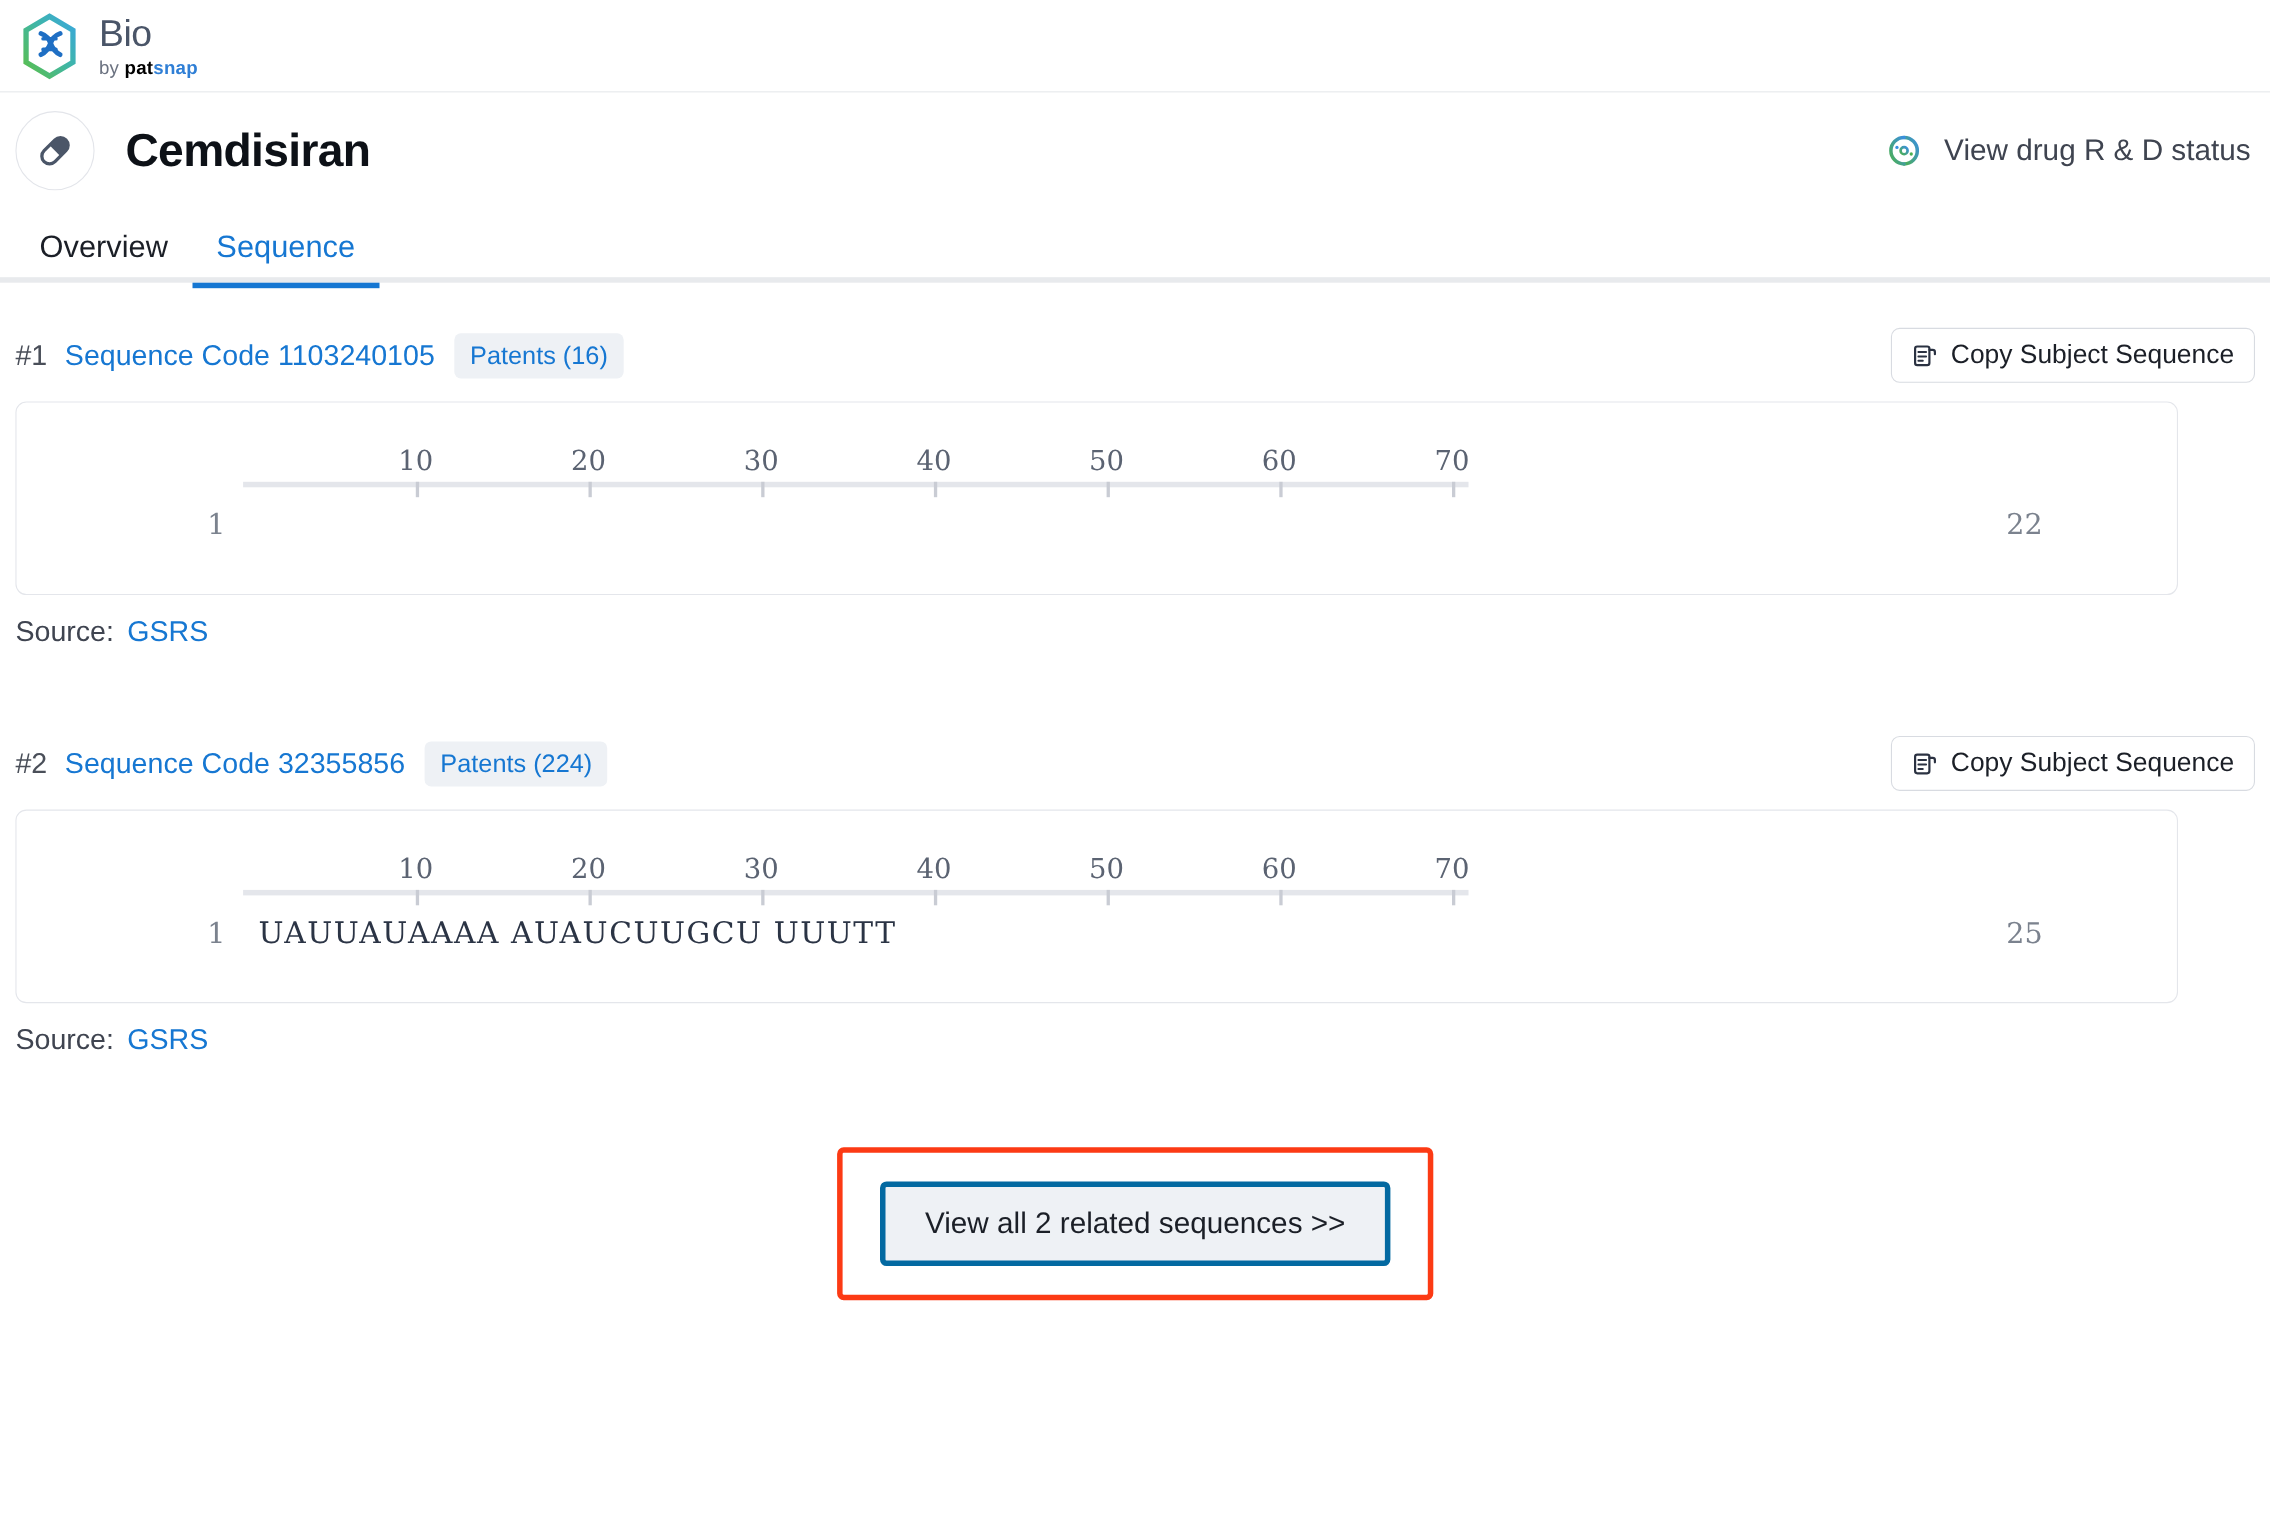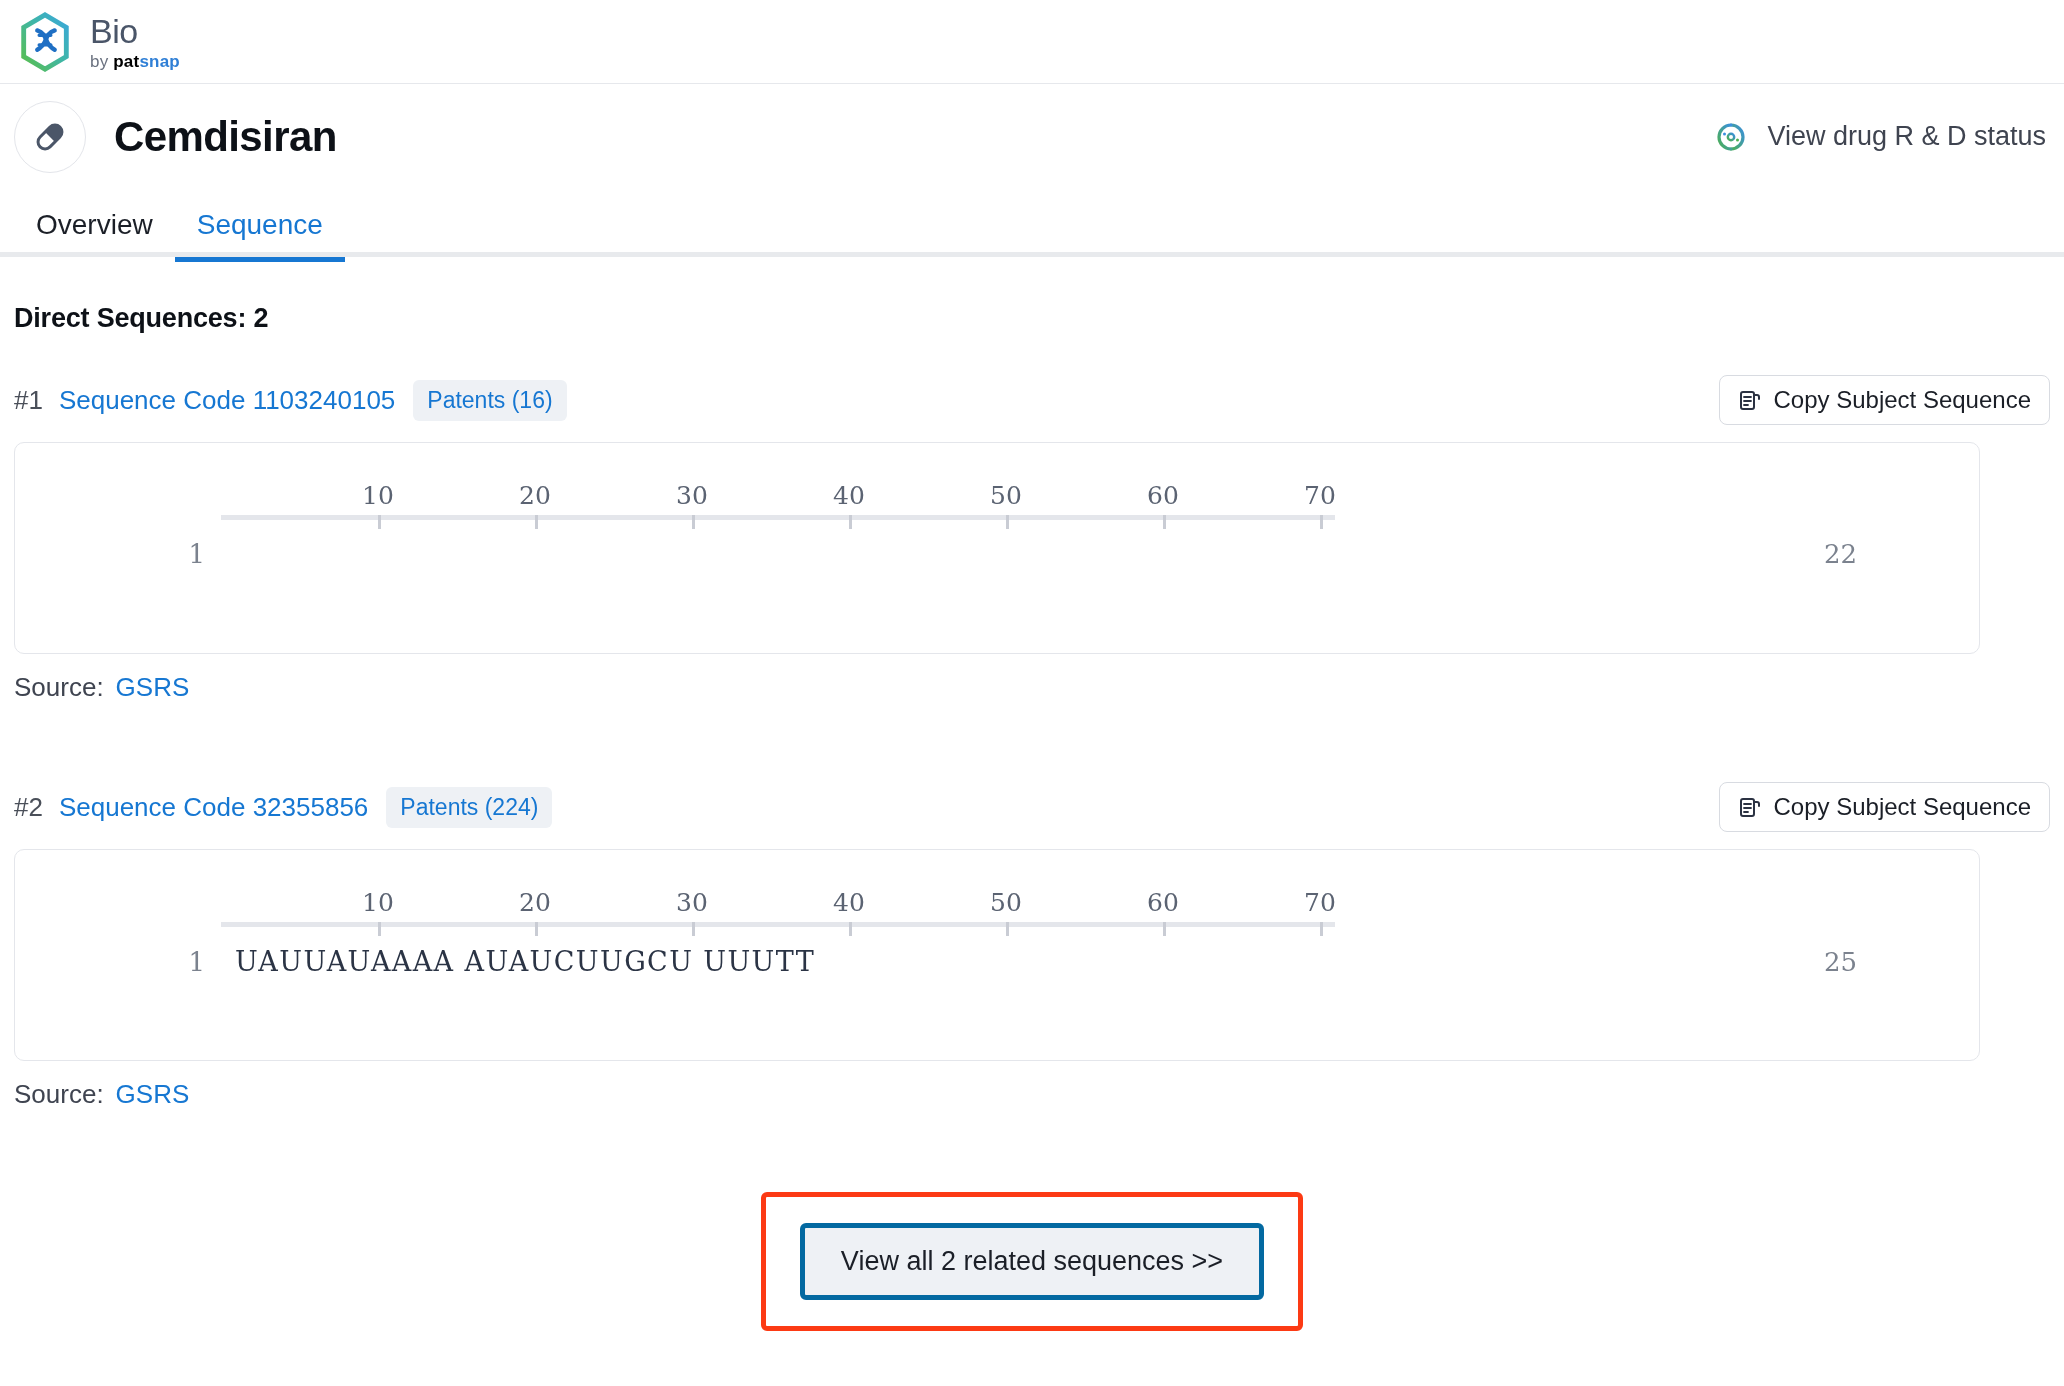--- a/index.html
+++ b/index.html
@@ -173,21 +173,21 @@
     color: #1b1f27;
     cursor: pointer;
     box-sizing: border-box;
   }
   .copy-icon { width: 24px; height: 24px; flex: 0 0 24px; }
 
   .seq-panel {
     margin-top: 16px;
     border: 1px solid #e4e6eb;
     border-radius: 10px;
-    height: 212px;
+    height: 176px;
     box-sizing: border-box;
     position: relative;
     background: #fff;
     width: 1966px;
   }
   .ruler {
     position: absolute;
     left: 206px;
     top: 38px;
     width: 1114px;
@@ -331,21 +331,20 @@
   </div>
 </div>
 
 <div class="tabbar">
   <div class="tab">Overview</div>
   <div class="tab active">Sequence</div>
 </div>
 
 <div class="content">
 
-  <div class="section-title">Direct Sequences: 2</div>
 
   <div class="seq-block">
     <div class="seq-head">
       <span class="seq-index">#1</span>
       <span class="seq-code">Sequence Code 1103240105</span>
       <span class="patents-chip">Patents (16)</span>
       <button class="copy-btn">
         <span class="copy-icon">
           <svg viewBox="0 0 24 24" width="24" height="24">
             <rect x="3" y="4" width="13" height="17" rx="2" fill="none" stroke="#2b3242" stroke-width="2"></rect>

